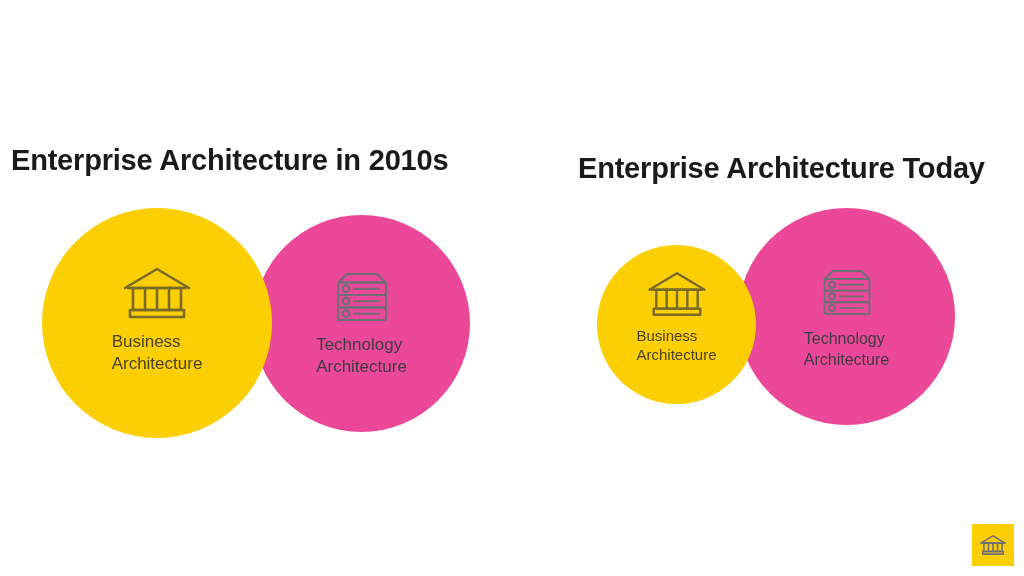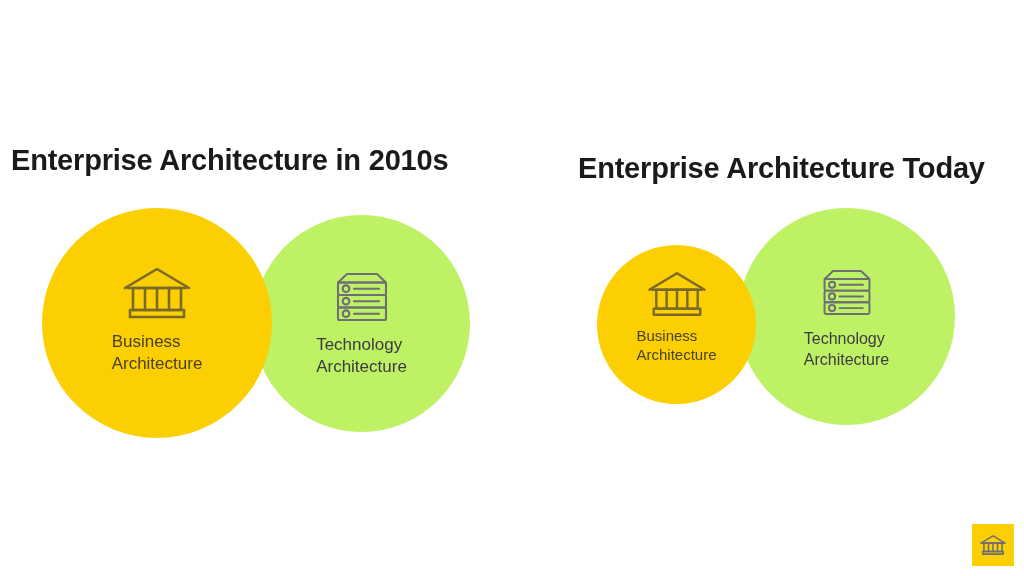--- a/index.html
+++ b/index.html
@@ -37,21 +37,21 @@
   
   .circle {
     position: absolute;
     border-radius: 50%;
     display: flex;
     flex-direction: column;
     align-items: center;
     justify-content: flex-start;
     box-sizing: border-box;
   }
-  .circle.gray   { background: #bef264; }
+  .circle.gray   { background: #ec4899; }
   .circle.yellow { background: #fccf03; }
 
   
   .circle.gray   { z-index: 1; }
   .circle.yellow { z-index: 2; }
 
   
   #circle-gray-left {
     left: 253px; top: 215px; width: 217px; height: 217px;
   }

